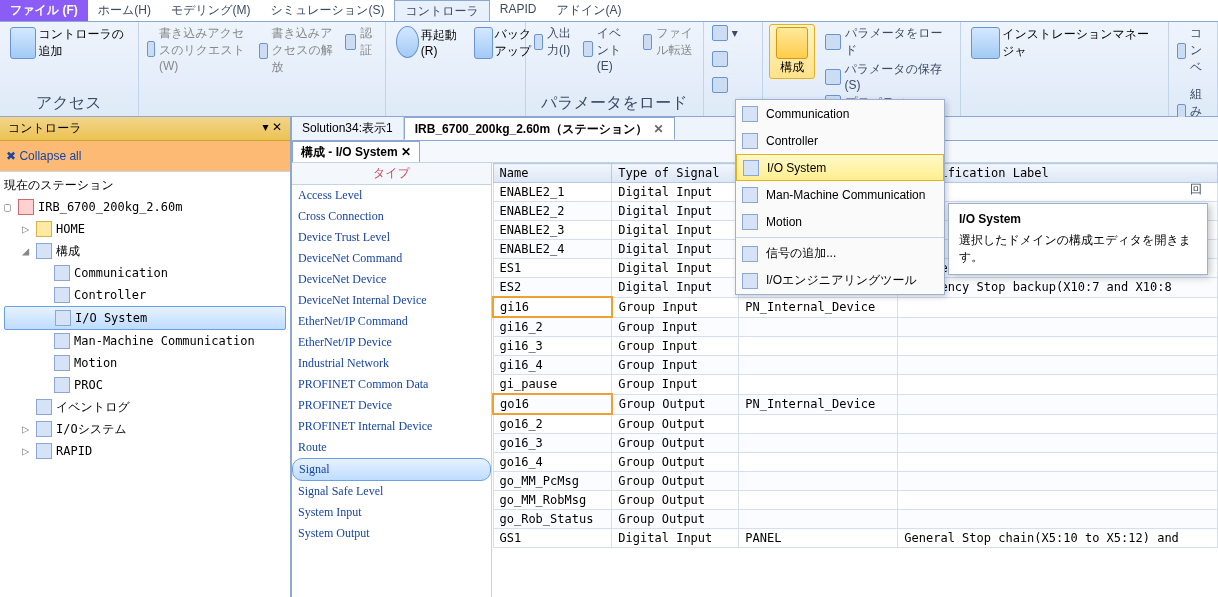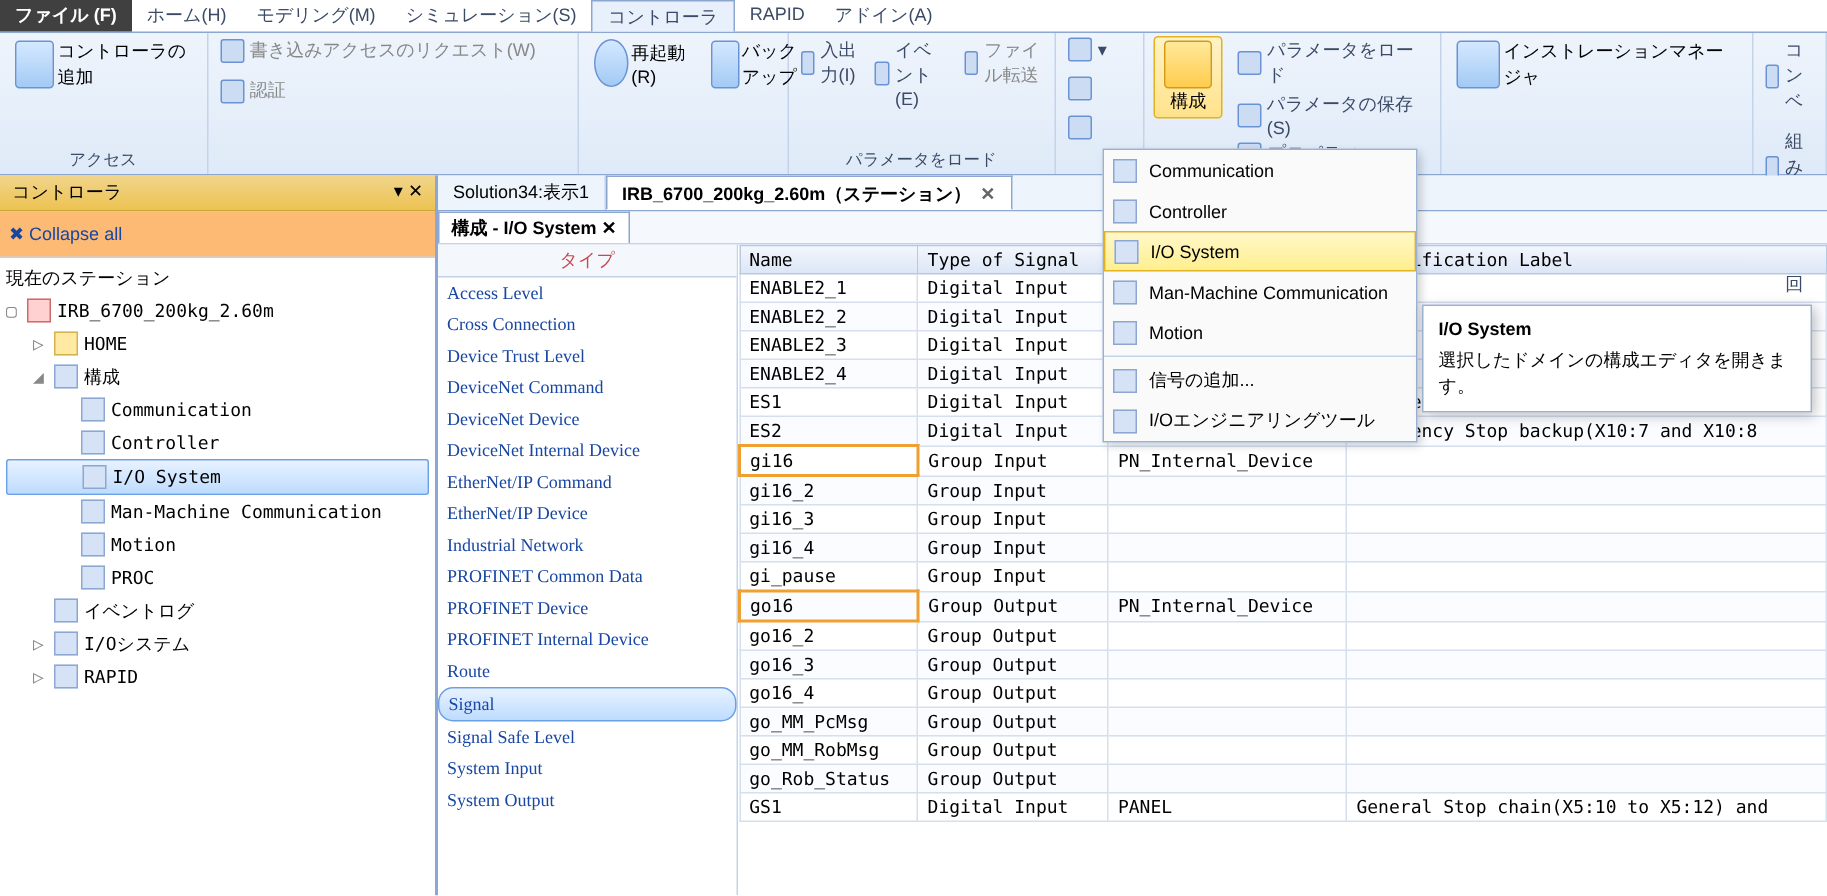--- a/index.html
+++ b/index.html
@@ -1,29 +1,29 @@
 <!DOCTYPE html>
 <html><head>
 <meta charset="utf-8">
 <style>
   * { box-sizing: border-box; }
   body { margin:0; font-family:"Meiryo UI","MS PGothic",sans-serif; font-size:12px; background:#fff; overflow:hidden; width:1218px; height:597px;}
   .ribbon-tabs { display:flex; height:22px; border-bottom:1px solid #8ca8d2; background:#fff;}
   .ribbon-tab { padding:2px 10px; cursor:pointer; color:#3b4b66;}
-  .ribbon-tab.file { background:#404040; color:#fff; font-weight:bold;}
+  .ribbon-tab.file { background:#8b5cf6; color:#fff; font-weight:bold;}
   .ribbon-tab.active { background:#e8f0fb; border:1px solid #8ca8d2; border-bottom:none;}
   .ribbon-body { background:linear-gradient(#eef4fc,#dfeaf8); border-bottom:1px solid #8ca8d2; height:95px; display:flex;}
   .ribbon-group { border-right:1px solid #c3d4ea; padding:2px 6px; display:flex; flex-direction:column; justify-content:space-between;}
   .rg-content { display:flex; gap:8px; align-items:flex-start;}
   .big-btn { display:flex; align-items:center; gap:2px; padding:2px 4px; min-width:70px;}
   .big-btn .ico { width:32px; height:32px; background:linear-gradient(#d4e8ff,#a3caf5); border:1px solid #6a93d6; border-radius:3px;}
   .mini-item { display:flex; align-items:center; gap:4px; color:#888; padding:1px 2px;}
   .mini-item.en { color:#3b4b66;}
   .mini-ico { width:16px; height:16px; background:#cbdcf3; border:1px solid #6a93d6; border-radius:2px;}
-  .rg-title { text-align:center; color:#3b4b66; font-size:11px;}
+  .rg-title { text-align:center; color:#3b4b66; font-size:16px;}
   .construct-btn { display:flex; flex-direction:column; align-items:center; padding:2px 6px; background:linear-gradient(#fff3c6,#ffe28a); border:1px solid #e2b221; border-radius:3px;}
   .construct-btn .ico { width:32px; height:32px; background:linear-gradient(#ffe99a,#ffcc4d); border:1px solid #d49a12; border-radius:3px;}
 
   .dropdown-menu { position:absolute; top:99px; left:735px; width:210px; background:#fafafa; border:1px solid #9ab1d4; box-shadow:2px 2px 6px rgba(0,0,0,0.2); z-index:50;}
   .dd-item { display:flex; align-items:center; height:27px; padding:0 6px; gap:8px;}
   .dd-item .dd-ico { width:16px; height:16px; background:#d6e3f6; border:1px solid #8ca8d2;}
   .dd-item.hover { background:linear-gradient(#fff8c9,#ffef8f); border:1px solid #e2b221;}
   .dd-sep { height:1px; background:#c3d4ea; margin:2px 0;}
   .tooltip { position:absolute; top:203px; left:948px; width:260px; background:#fff; border:1px solid #9ab1d4; box-shadow:2px 2px 8px rgba(0,0,0,0.25); padding:8px 10px; z-index:60;}
   .tooltip .tt-title { font-weight:bold; margin-bottom:6px;}
@@ -77,24 +77,28 @@
   <div class="ribbon-group" style="width:140px">
     <div class="rg-content">
         <div class="big-btn">
           <div class="ico"></div>
           <span>コントローラの追加</span>
         </div>
       </div>
     <div class="rg-title">アクセス</div>
   </div>
   <div class="ribbon-group" style="width:250px">
-    <div class="rg-content" style="flex-direction:column">
+    <div class="rg-content" style="flex-direction:row">
       <div class="mini-item">
           <div class="mini-ico"></div>
           <span>書き込みアクセスのリクエスト(W)</span>
+        </div>
+      <div class="mini-item">
+          <div class="mini-ico"></div>
+          <span>書き込みアクセスの解放</span>
         </div>
       <div class="mini-item">
           <div class="mini-ico"></div>
           <span>認証</span>
         </div>
     </div>
     <div class="rg-title">&nbsp;</div>
   </div>
   <div class="ribbon-group" style="width:140px">
     <div class="rg-content">

